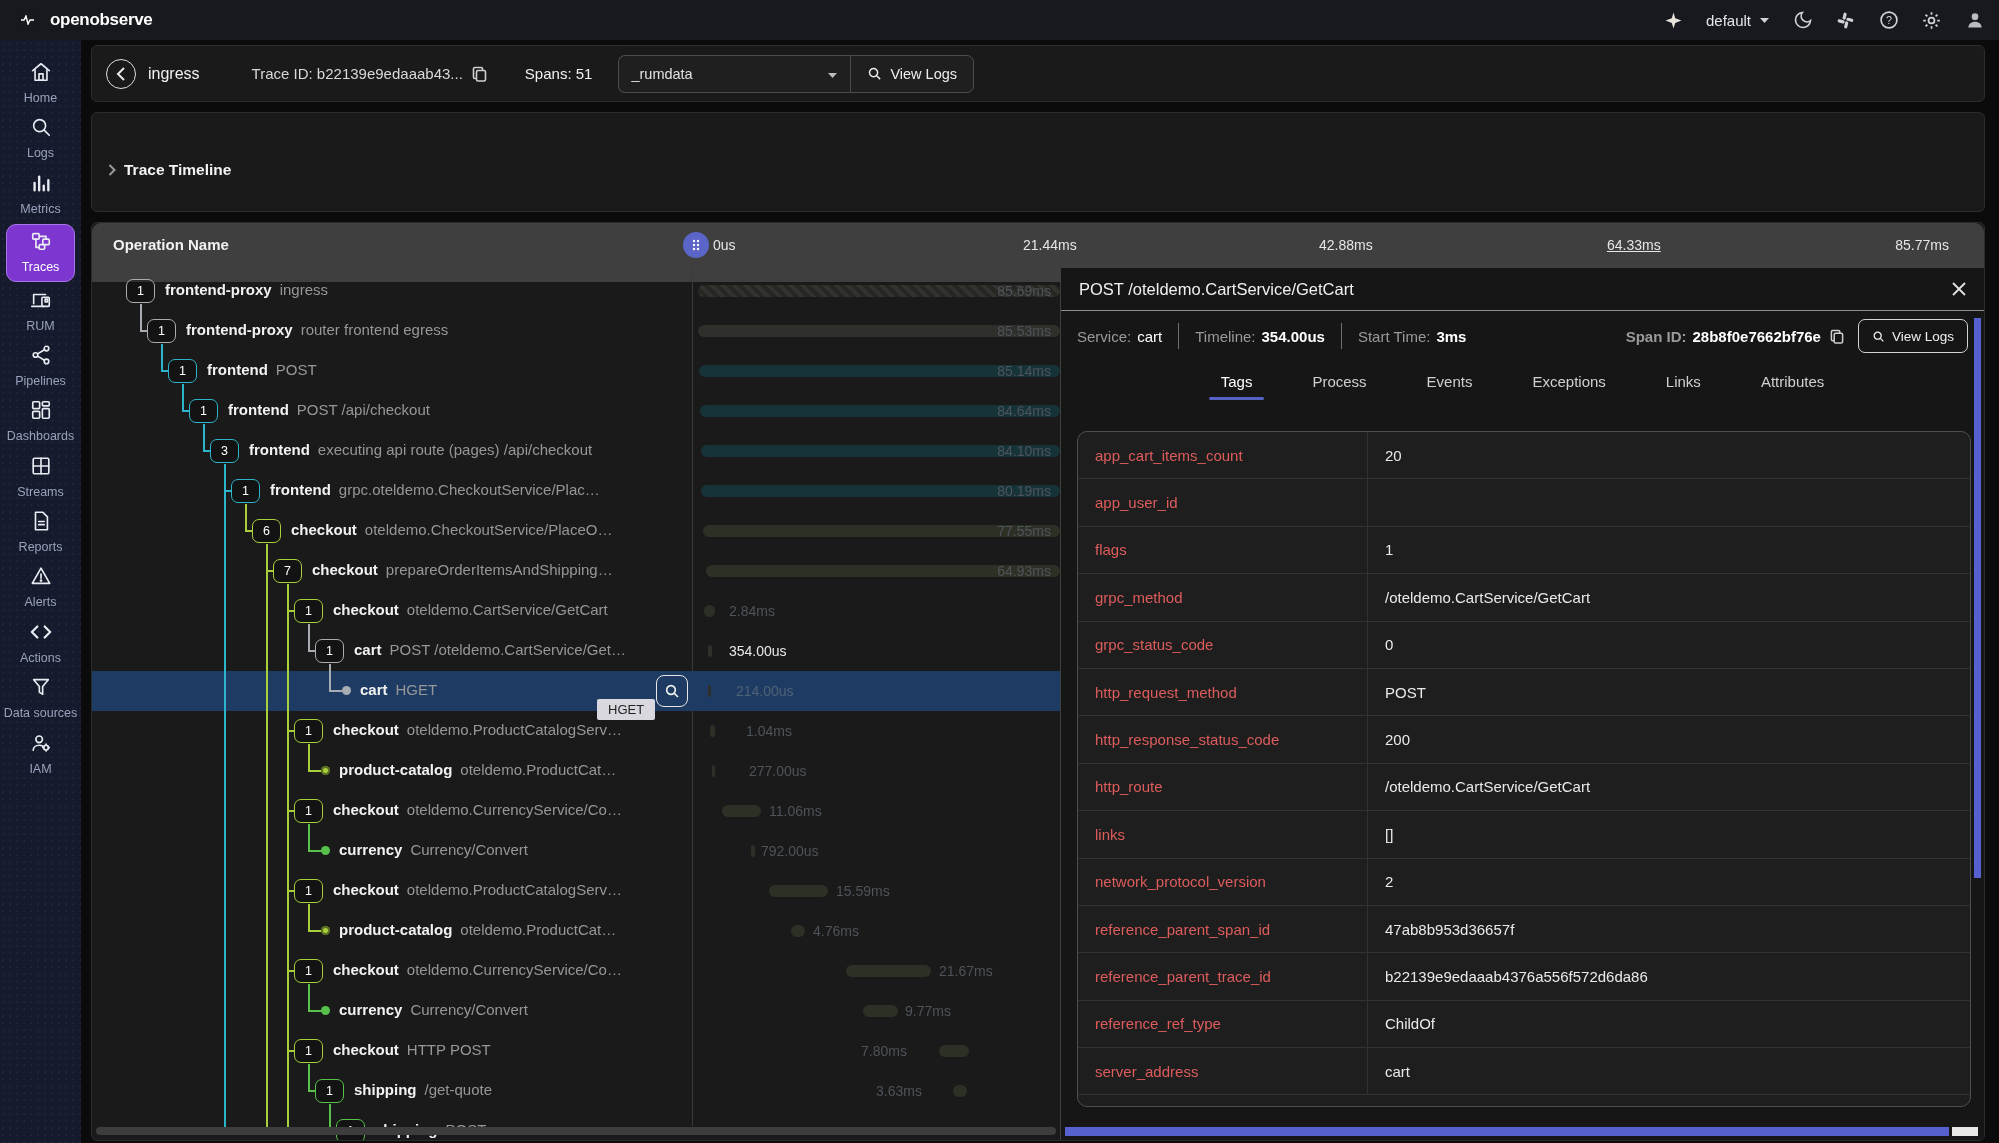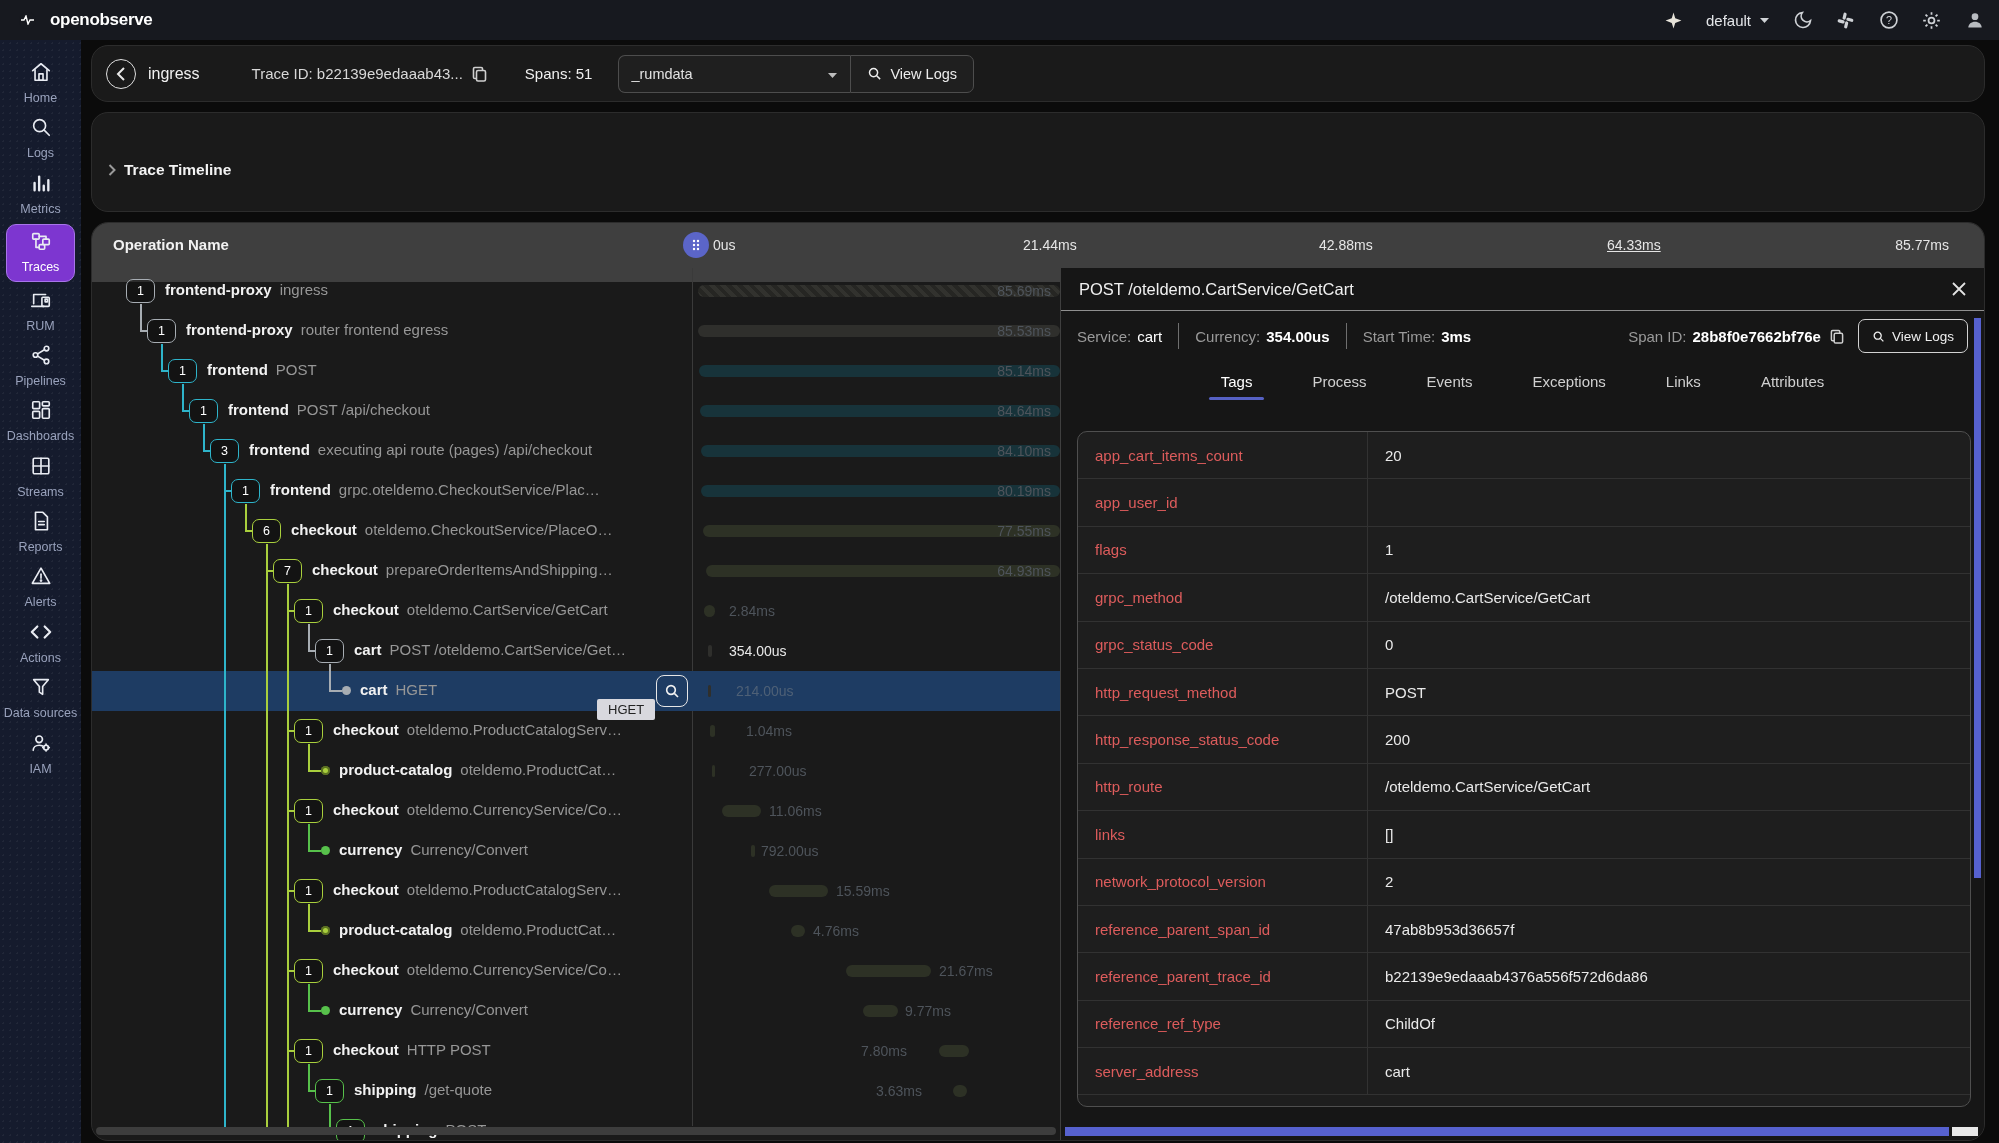--- a/index.html
+++ b/index.html
@@ -30,21 +30,21 @@
              align-items:center; justify-content:center; gap:4px; cursor:pointer; }
   .sb-item .sb-label { font-size:12.5px; color:#99a2bc; text-align:center; line-height:1.15; }
   .sb-item svg { stroke:#e8ebf2; }
   .sb-item.active { background:#7d36d0; border:1px solid #a875ea; border-radius:10px;
                     width:69px; margin:2px 6px; }
   .sb-item.active .sb-label { color:#fff; }
 
   
   .main { position:absolute; left:81px; top:40px; right:0; bottom:0; background:#0b0b0b; }
   .card { position:absolute; left:10px; width:1894px; background:#1a1a1a;
-          border:1px solid #2c2c2c; border-radius:17px; }
+          border:1px solid #2c2c2c; border-radius:6px; }
 
   
   .hdr { top:5px; height:57px; display:flex; align-items:center; padding:0 14px; }
   .backbtn { width:30px; height:30px; border-radius:50%; border:1.5px solid #dfdfdf;
              display:flex; align-items:center; justify-content:center; cursor:pointer; flex:none; }
   .hdr-name { color:#f1f1f1; font-size:16px; margin-left:12px; }
   .traceid { color:#d8d8d8; font-size:15px; margin-left:52px; }
   .copy-ic { margin-left:9px; cursor:pointer; display:inline-flex; }
   .spans { color:#f0f0f0; font-size:15px; margin-left:38px; }
   .stream-group { display:flex; margin-left:26px; height:38px; }
@@ -533,26 +533,26 @@
           <span class="p-close">
             <svg width="14" height="14" viewBox="0 0 14 14" stroke="#e3e3e3" stroke-width="1.8">
                 <path d="M1 1l12 12M13 1L1 13"></path>
               </svg>
           </span>
         </div>
         <div class="p-meta">
           <span class="lab">Service:</span>
           <span class="val">cart</span>
           <span class="mdiv"></span>
-          <span class="lab">Currency:</span>
+          <span class="lab">Timeline:</span>
           <span class="val b">354.00us</span>
           <span class="mdiv"></span>
           <span class="lab">Start Time:</span>
           <span class="val b">3ms</span>
-          <span style="margin-left:auto;" class="lab">Span ID:</span>
+          <span style="margin-left:auto;font-weight:bold;" class="lab">Span ID:</span>
           <span class="val b">28b8f0e7662bf76e</span>
           <span class="copy-ic">
             <svg width="14" height="15" viewBox="0 0 15 16" fill="none" stroke="#cfcfcf" stroke-width="1.6">
                 <rect x="4.5" y="4.5" width="9" height="10.5" rx="1.5"></rect>
                 <path d="M10.5 4.5V2.8A1.3 1.3 0 0 0 9.2 1.5H2.8A1.3 1.3 0 0 0 1.5 2.8v8.4a1.3 1.3 0 0 0 1.3 1.3h1.7"></path>
               </svg>
           </span>
           <span class="p-viewlogs">
             <svg width="13" height="13" viewBox="0 0 24 24" fill="none" stroke="#efefef" stroke-width="2.4">
                 <circle cx="10.5" cy="10.5" r="6.5"></circle>

